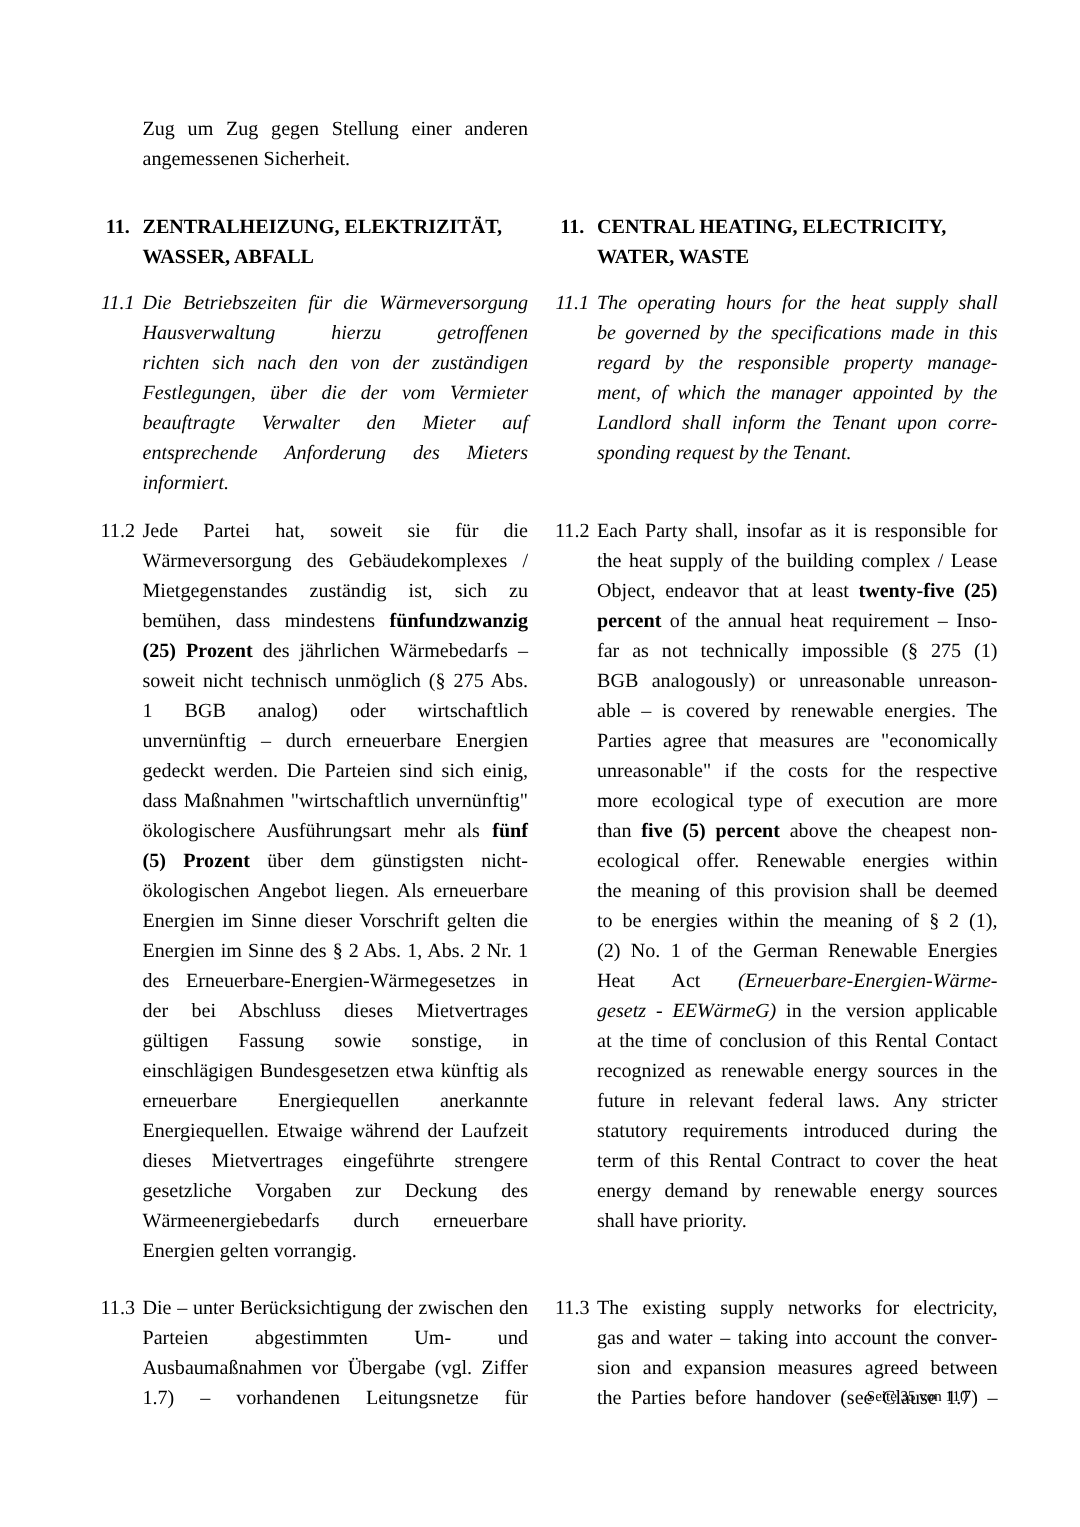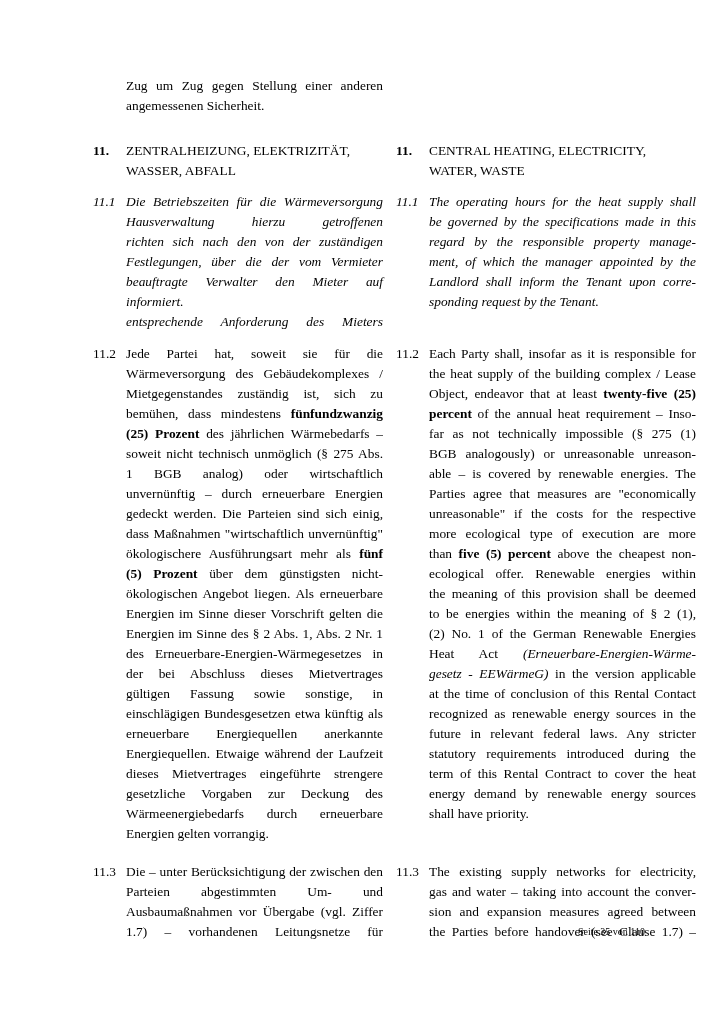--- a/index.html
+++ b/index.html
@@ -2,29 +2,29 @@
 <html><head>
 <meta charset="utf-8">
 <style>
   html,body{margin:0;padding:0;}
   body{
     width:720px;height:1018px;background:#ffffff;color:#000;
     font-family:"Liberation Serif","DejaVu Serif",serif;
     font-size:13.4px;line-height:20px;position:relative;overflow:hidden;
   }
   .content{padding:76px 0 0 62px;}
-  .row{display:grid;grid-template-columns:33px 257px 13px 33px 267px;margin-left:31px;}
+  .row{display:grid;grid-template-columns:33px 257px 13px 33px 267px;}
   .row-1{margin-top:25px;}
   .row-2{margin-top:11px;font-style:italic;}
   .row-3{margin-top:12px;}
   .row-4{margin-top:18px;}
-  .num{text-align:left;}
+  .num{text-align:center;}
   .line{text-align:justify;text-align-last:justify;}
   .line.final{text-align-last:left;}
-  .heading .txt .line{font-weight:normal;}
+  .heading .txt .line{font-weight:bold;}
   .heading .num{font-weight:bold;}
   .footer{position:absolute;top:926px;right:75px;font-size:10px;line-height:12px;}
 </style>
 </head>
 <body>
 
 <div class="content">
   <div>
       <div class="row row-0">
         <div class="num"></div>
@@ -50,22 +50,22 @@
         </div>
       </div>
       <div class="row row-2">
         <div class="num">11.1</div>
         <div class="txt">
           <div class="line">Die Betriebszeiten für die Wärmeversorgung</div>
           <div class="line">Hausverwaltung hierzu getroffenen</div>
           <div class="line">richten sich nach den von der zuständigen</div>
           <div class="line">Festlegungen, über die der vom Vermieter</div>
           <div class="line">beauftragte Verwalter den Mieter auf</div>
+          <div class="line">entsprechende Anforderung des Mieters</div>
           <div class="line final">informiert.</div>
-          <div class="line">entsprechende Anforderung des Mieters</div>
         </div>
         <div></div>
         <div class="num">11.1</div>
         <div class="txt">
           <div class="line">The operating hours for the heat supply shall</div>
           <div class="line">be governed by the specifications made in this</div>
           <div class="line">regard by the responsible property manage-</div>
           <div class="line">ment, of which the manager appointed by the</div>
           <div class="line">Landlord shall inform the Tenant upon corre-</div>
           <div class="line final">sponding request by the Tenant.</div>

